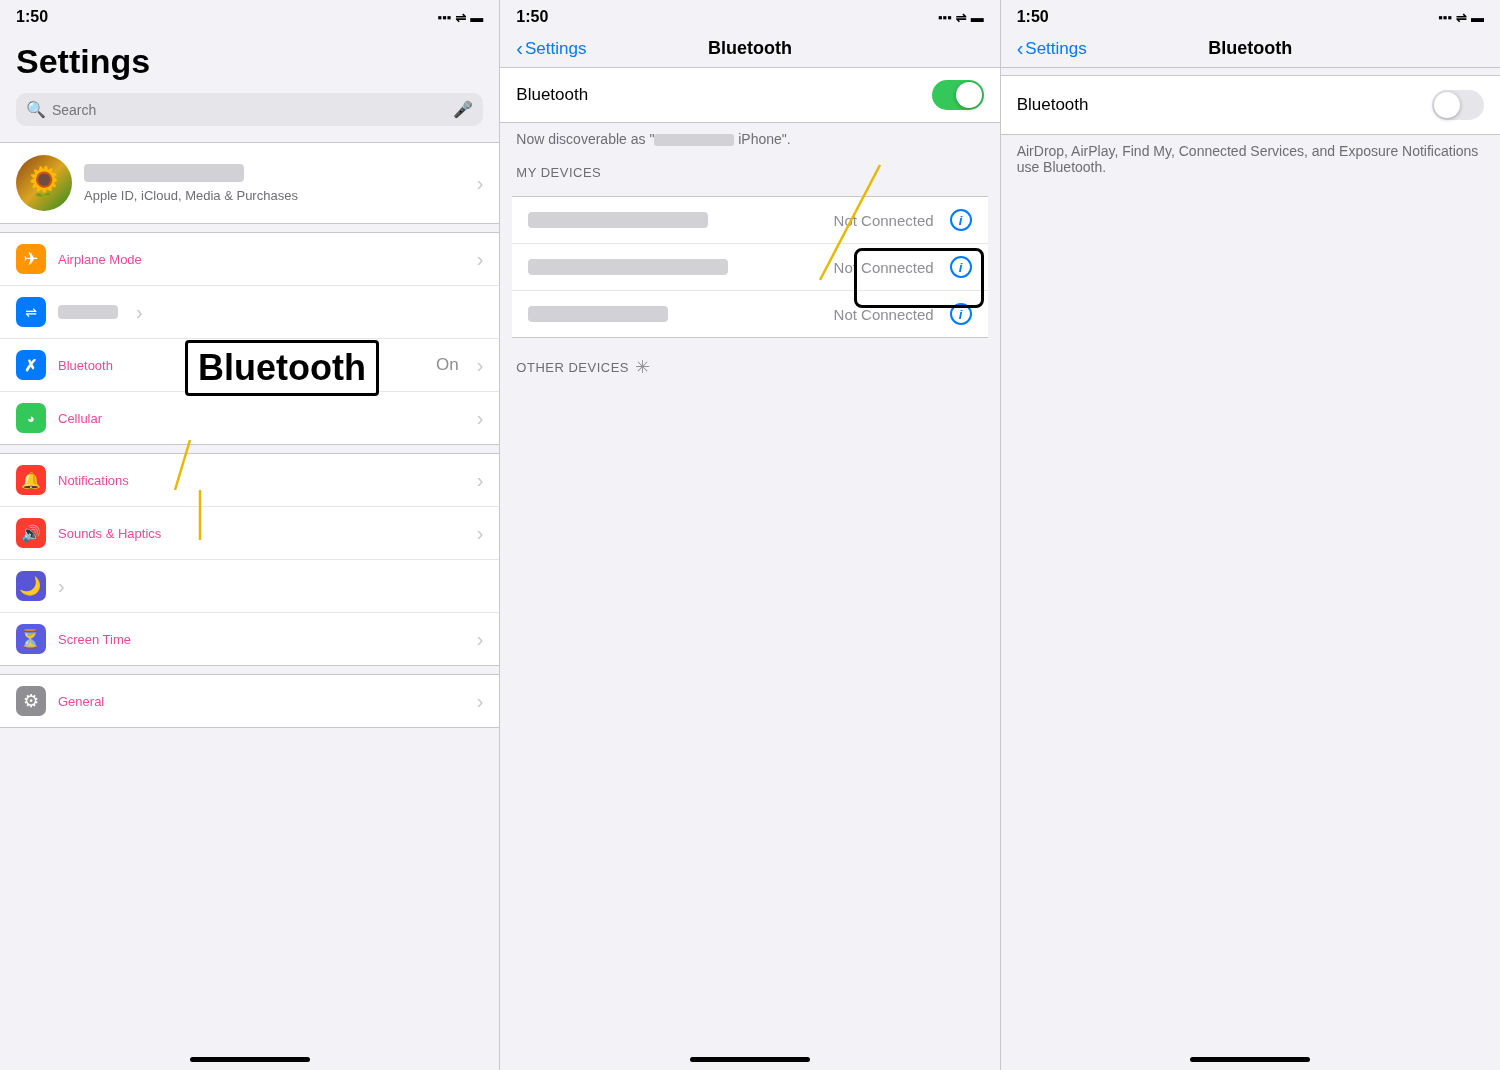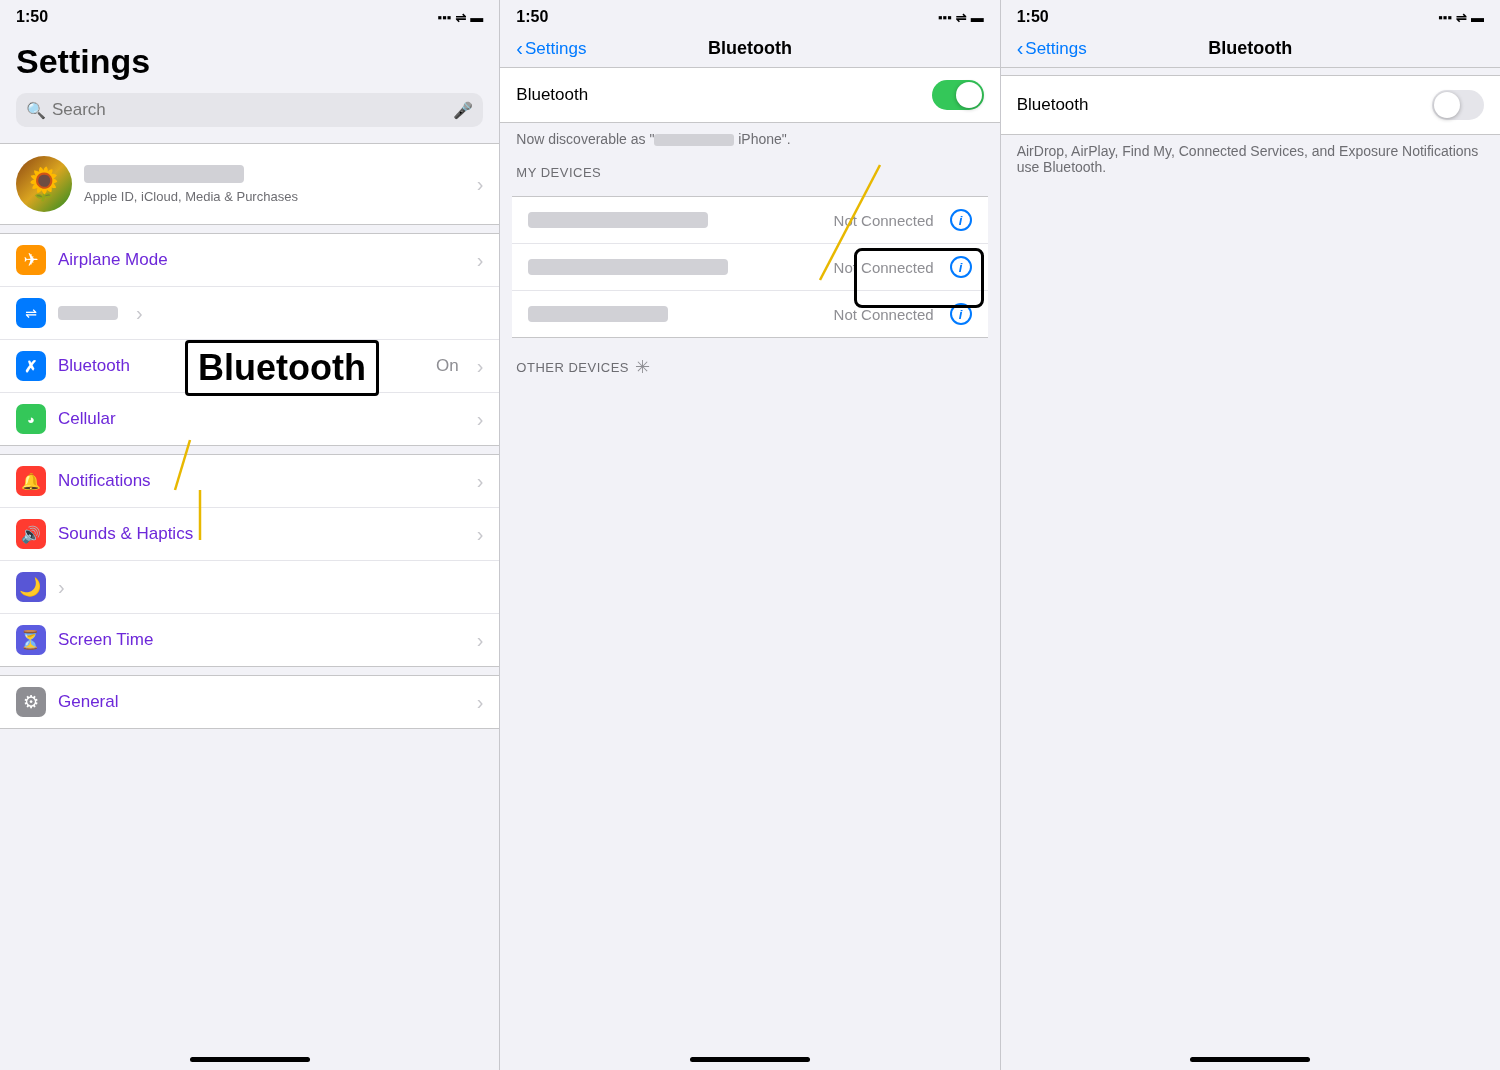--- a/index.html
+++ b/index.html
@@ -71,21 +71,21 @@
       border-radius: 10px;
       display: flex;
       align-items: center;
       padding: 7px 10px;
       gap: 6px;
     }
     .search-bar .search-icon { color: #8e8e93; font-size: 16px; }
     .search-bar input {
       border: none;
       background: transparent;
-      font-size: 17px;
+      font-size: 14px;
       color: #7f1d1d;
       outline: none;
       flex: 1;
     }
     .mic-icon { color: #8e8e93; font-size: 16px; }
 
     .profile-row {
       background: #fff;
       margin: 8px 0;
       padding: 12px 16px;
@@ -149,21 +149,21 @@
     .icon-orange { background: #ff9500; }
     .icon-blue { background: #007aff; }
     .icon-blue2 { background: #007aff; }
     .icon-green { background: #34c759; }
     .icon-red { background: #ff3b30; }
     .icon-red2 { background: #ff3b30; }
     .icon-purple { background: #5856d6; }
     .icon-indigo { background: #5c5ce0; }
     .icon-gray { background: #8e8e93; }
 
-    .item-label { flex: 1; font-size: 17px; color: #6d28d9; }
+    .item-label { flex: 1; font-size: 13px; color: #ec4899; }
     .item-value { font-size: 17px; color: #8e8e93; margin-right: 6px; }
     .bt-toggle-row {
       background: #fff;
       display: flex;
       align-items: center;
       padding: 12px 16px;
       border-bottom: 1px solid #c6c6c8;
     }
     .bt-label { flex: 1; font-size: 17px; color: #000; }
     .toggle-on {

